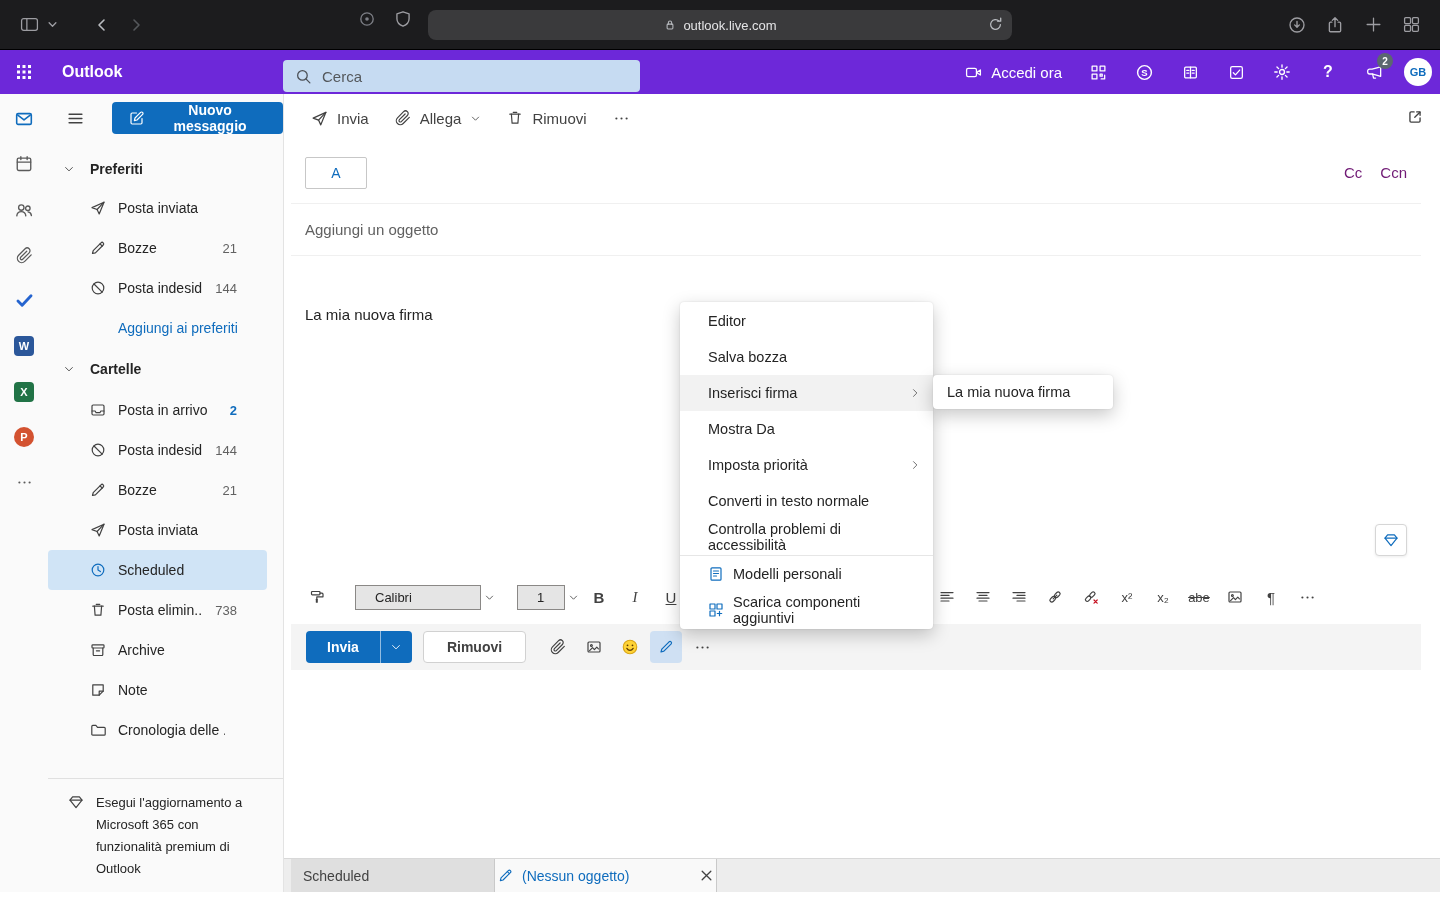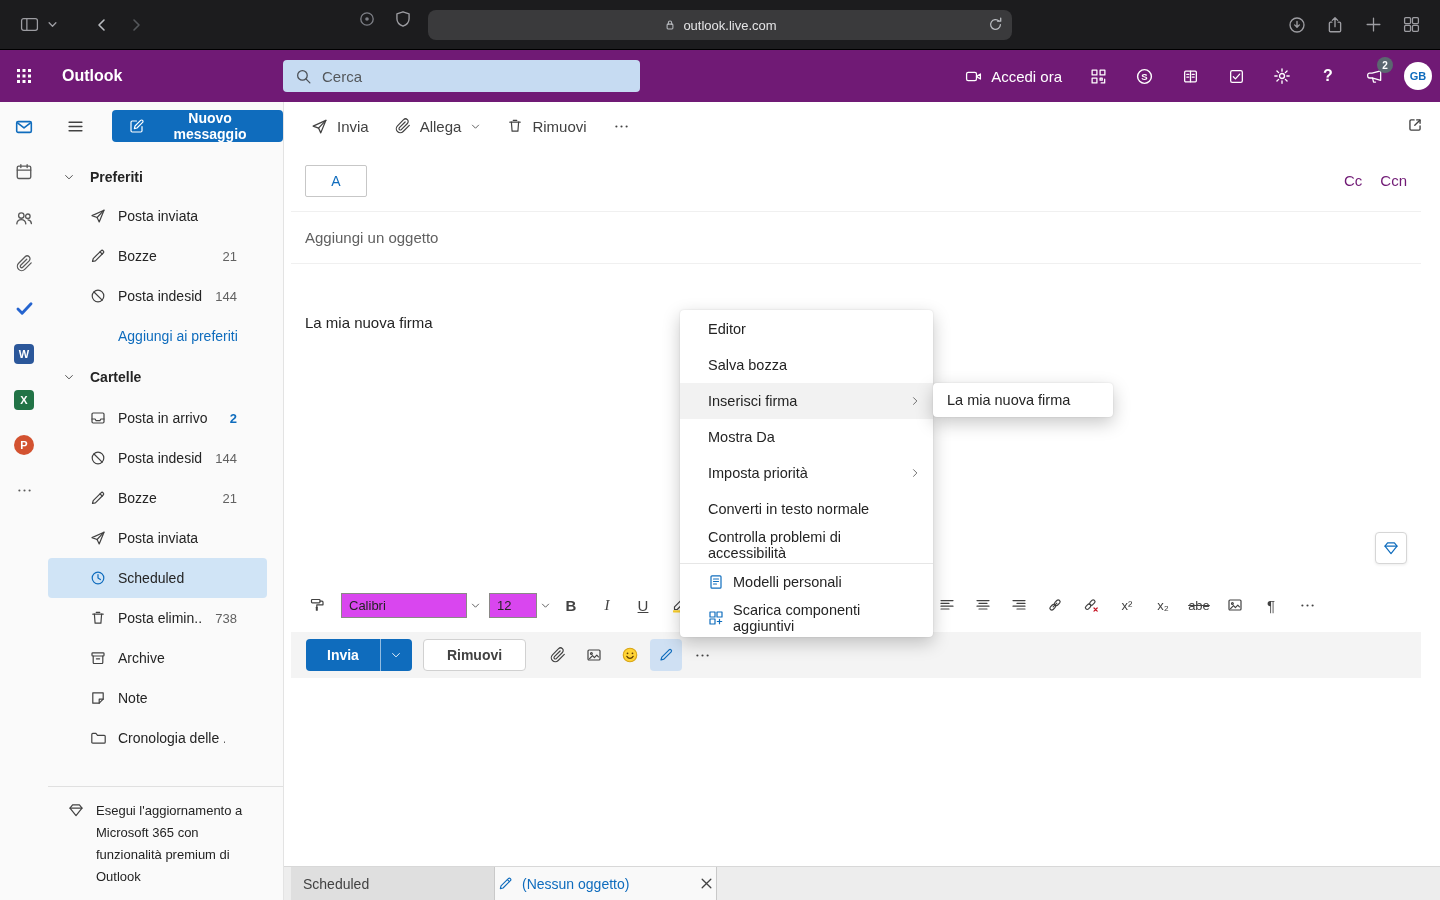--- a/index.html
+++ b/index.html
@@ -15,21 +15,21 @@
 .b-left{display:flex;align-items:center;gap:4px}
 .b-back{color:#b9bcc0;margin-left:26px}
 .b-fwd{color:#55585c}
 .ext1{position:absolute;left:358px;top:10px}
 .ext2{position:absolute;left:394px;top:10px}
 .url-pill{position:absolute;left:428px;top:10px;width:584px;height:30px;background:#3a3a3c;border-radius:8px;display:flex;align-items:center;justify-content:center;gap:6px;color:#e4e4e6;font-size:13px}
 .url-reload{position:absolute;right:8px;top:6px;color:#b9bcc0}
 .b-right{margin-left:auto;display:flex;gap:8px}
 
 
-.oheader{height:52px;background:#701a75;display:flex;align-items:center;color:#fff;position:relative}
+.oheader{height:44px;background:#6d28d9;display:flex;align-items:center;color:#fff;position:relative}
 .waffle{width:48px;height:52px;display:flex;align-items:center;justify-content:center}
 .brand{font-size:16px;font-weight:600;margin-left:14px}
 .osearch{position:absolute;left:283px;top:10px;width:357px;height:32px;background:#c6dbf2;border-radius:4px;display:flex;align-items:center;padding:0 12px;gap:10px;color:#4a4f55}
 .osearch input{flex:1;border:none;background:transparent;outline:none;font-size:15px;color:#242424}
 .osearch input::placeholder{color:#54585c}
 .o-right{margin-left:auto;display:flex;align-items:center;gap:6px;padding-right:8px}
 .o-btn{width:40px;height:40px;display:flex;align-items:center;justify-content:center;position:relative;border-radius:4px}
 .meet{display:flex;align-items:center;gap:9px;font-size:15px;margin-right:10px}
 .badge{position:absolute;top:1px;right:1px;min-width:16px;height:16px;border-radius:8px;background:#5b6770;color:#fff;font-size:10px;font-weight:700;display:flex;align-items:center;justify-content:center;padding:0 4px}
 .avatar{width:28px;height:28px;border-radius:50%;background:#fff;color:#0f6cbd;font-weight:700;font-size:11px;display:flex;align-items:center;justify-content:center;margin-left:4px}
@@ -80,21 +80,21 @@
 .subj-row{height:52px;border-bottom:1px solid #f0f0f0;display:flex;align-items:center;padding:0 14px;color:#616161;font-size:15px}
 .bodyarea{position:absolute;left:7px;right:19px;top:162px;height:321px;padding:50px 14px;font-size:15px;color:#242424}
 
 .fmtbar{position:absolute;left:7px;right:19px;top:483px;height:40px;display:flex;align-items:center;padding-left:8px;color:#424242}
 .fbtn{width:32px;height:32px;display:flex;align-items:center;justify-content:center;border-radius:4px;margin:0 2px;font-size:15px;background:none;border:none;color:#424242}
 .fbtn.b{font-weight:700}
 .fbtn.i{font-style:italic;font-family:"Liberation Serif",serif}
 .fbtn.u{text-decoration:underline}
 .fbtn.strike{text-decoration:line-through;font-size:13px}
 .fbtn.script{font-size:13px}
-.finput{height:25px;border:1px solid #8a8886;background:#d946ef;font-size:13px;padding:0 7px;color:#242424;margin-left:6px;outline:none}
+.finput{height:25px;border:1px solid #8a8886;background:#e5e5e5;font-size:13px;padding:0 19px;color:#242424;margin-left:20px;outline:none}
 .fname{width:126px}
 .fsize{width:48px}
 .chev-sm{width:16px;height:25px;display:flex;align-items:center;justify-content:center;color:#424242}
 .fmt-right{position:absolute;left:638px;top:4px;display:flex}
 
 .actionband{position:absolute;left:7px;right:19px;top:530px;height:46px;background:#f4f4f4;display:flex;align-items:center;padding-left:15px}
 .send-main{height:32px;background:#0f6cbd;color:#fff;border:none;border-radius:4px 0 0 4px;padding:0 21px;font-size:14px;font-weight:600;display:flex;align-items:center}
 .send-chev{width:32px;height:32px;background:#0f6cbd;border:none;border-left:1px solid rgba(255,255,255,.55);border-radius:0 4px 4px 0;display:flex;align-items:center;justify-content:center;color:#fff}
 .discard-btn{height:32px;margin-left:11px;background:#fff;border:1px solid #d1d1d1;border-radius:4px;padding:0 23px;font-size:14px;font-weight:600;color:#424242}
 .ab-icons{display:flex;margin-left:14px}

